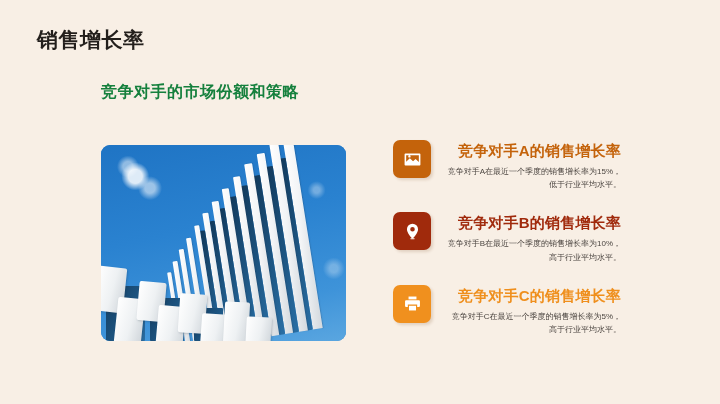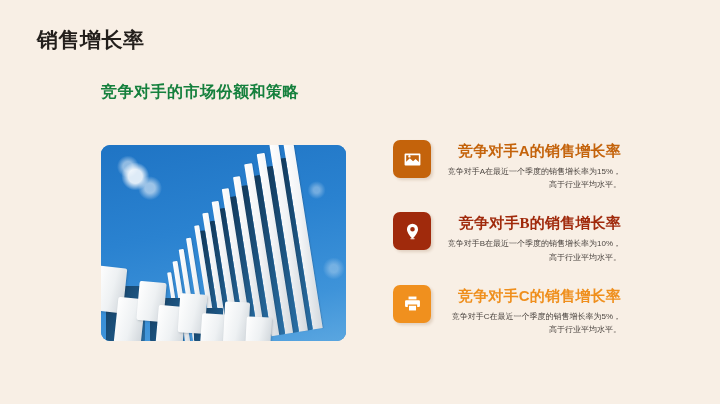--- a/index.html
+++ b/index.html
@@ -204,35 +204,35 @@
     <div class="feature">
       <div class="tile" style="background:#c4630b;">
         <span>
           <svg width="19" height="19" viewBox="0 0 24 24" fill="#ffffff">
             <path d="M3 4.5h18c.55 0 1 .45 1 1v13c0 .55-.45 1-1 1H3c-.55 0-1-.45-1-1v-13c0-.55.45-1 1-1zm1 2v8.2l4.6-4.3 4.1 3.9 3.2-2.9L20 15V6.5H4zM8.1 9.6a1.5 1.5 0 1 0 0-3 1.5 1.5 0 0 0 0 3z"></path>
           </svg>
         </span>
       </div>
       <div class="feature-text">
         <div class="feature-heading" style="color:#c4630b;">竞争对手A的销售增长率</div>
-        <div class="feature-body">竞争对手A在最近一个季度的销售增长率为15%，高于行业平均水平。</div>
+        <div class="feature-body">竞争对手A在最近一个季度的销售增长率为15%，低于行业平均水平。</div>
       </div>
     </div>
 
     <div class="feature">
       <div class="tile" style="background:#a02a0c;">
         <span>
           <svg width="19" height="19" viewBox="0 0 24 24" fill="#ffffff">
             <path d="M12 2.2a7 7 0 0 1 7 7c0 4.6-5.2 10.1-6.4 11.3a.85.85 0 0 1-1.2 0C10.2 19.3 5 13.8 5 9.2a7 7 0 0 1 7-7zm0 4.1a2.9 2.9 0 1 0 0 5.8 2.9 2.9 0 0 0 0-5.8z"></path>
             <rect x="9.4" y="20.4" width="5.2" height="1.5" rx="0.5"></rect>
           </svg>
         </span>
       </div>
       <div class="feature-text">
-        <div class="feature-heading" style="color:#a02a0c;font-family:Liberation Serif, serif;">竞争对手B的销售增长率</div>
+        <div class="feature-heading" style="color:#a02a0c;">竞争对手B的销售增长率</div>
         <div class="feature-body">竞争对手B在最近一个季度的销售增长率为10%，高于行业平均水平。</div>
       </div>
     </div>
 
     <div class="feature">
       <div class="tile" style="background:#f0901e;">
         <span>
           <svg width="19" height="19" viewBox="0 0 24 24" fill="#ffffff">
             <path d="M7 3.2h10v3.6H7V3.2z"></path>
             <path d="M4.2 8h15.6c.9 0 1.6.7 1.6 1.6v5.1c0 .9-.7 1.6-1.6 1.6h-1.9v-3.1H6.1v3.1H4.2c-.9 0-1.6-.7-1.6-1.6V9.6C2.6 8.7 3.3 8 4.2 8z"></path>

